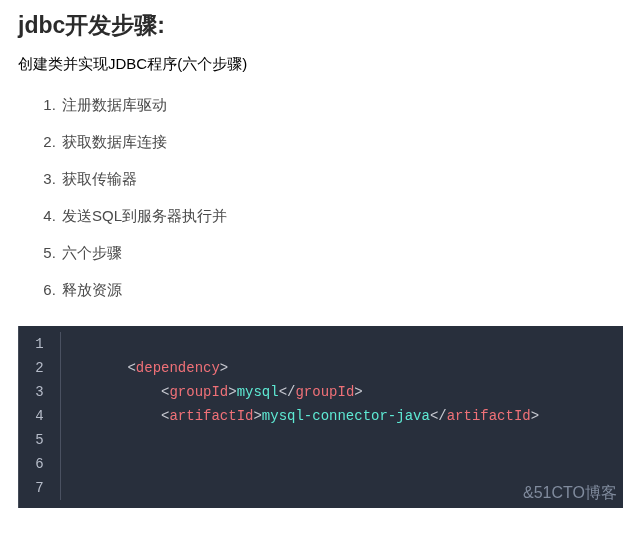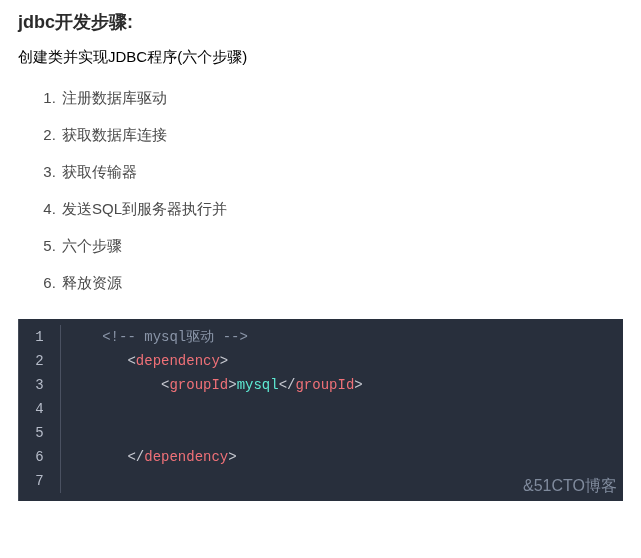--- a/index.html
+++ b/index.html
@@ -4,21 +4,21 @@
 <style>
   * { margin: 0; padding: 0; box-sizing: border-box; }
   body {
     font-family: "Microsoft YaHei", "PingFang SC", Arial, sans-serif;
     width: 641px;
     background: #fff;
     color: #333;
     padding: 10px 18px 0 18px;
   }
   .heading {
-    font-size: 18px;
+    font-size: 23px;
     font-weight: 700;
     color: #2b2b2b;
     margin-bottom: 14px;
   }
   .subtitle {
     font-size: 15px;
     color: #000000;
     margin-bottom: 22px;
     font-weight: 400;
   }
@@ -85,38 +85,38 @@
   <li>获取数据库连接</li>
   <li>获取传输器</li>
   <li>发送SQL到服务器执行并</li>
   <li>六个步骤</li>
   <li>释放资源</li>
 </ol>
 
 <div class="code-block">
   <div class="code-line">
     <div class="gutter">1</div>
-    <div class="code"><span>   </span><span class="cm">&lt;!-- mysql驱动 --&gt;</span></div>
+    <div class="code"><span>   </span></div>
   </div>
   <div class="code-line">
     <div class="gutter">2</div>
     <div class="code"><span>      </span><span class="tag-angle">&lt;</span><span class="tag-name">dependency</span><span class="tag-angle">&gt;</span></div>
   </div>
   <div class="code-line">
     <div class="gutter">3</div>
     <div class="code"><span>          </span><span class="tag-angle">&lt;</span><span class="tag-name">groupId</span><span class="tag-angle">&gt;</span><span class="txt">mysql</span><span class="tag-angle">&lt;/</span><span class="tag-name">groupId</span><span class="tag-angle">&gt;</span></div>
   </div>
   <div class="code-line">
     <div class="gutter">4</div>
+    <div class="code"><span>          </span><span class="tag-angle">&lt;</span><span class="tag-name">artifactId</span><span class="tag-angle">&gt;</span><span class="txt">mysql-connector-java</span><span class="tag-angle">&lt;/</span><span class="tag-name">artifactId</span><span class="tag-angle">&gt;</span></div>
   </div>
   <div class="code-line">
     <div class="gutter">5</div>
   </div>
   <div class="code-line">
     <div class="gutter">6</div>
-    <div class="code"><span>      </span><span class="tag-angle">&lt;/</span><span class="tag-name">dependency</span><span class="tag-angle">&gt;</span></div>
   </div>
   <div class="code-line">
     <div class="gutter">7</div>
     <div class="code">&nbsp;</div>
   </div>
   <div class="watermark">&amp;51CTO博客</div>
 </div>
 
 </body></html>

